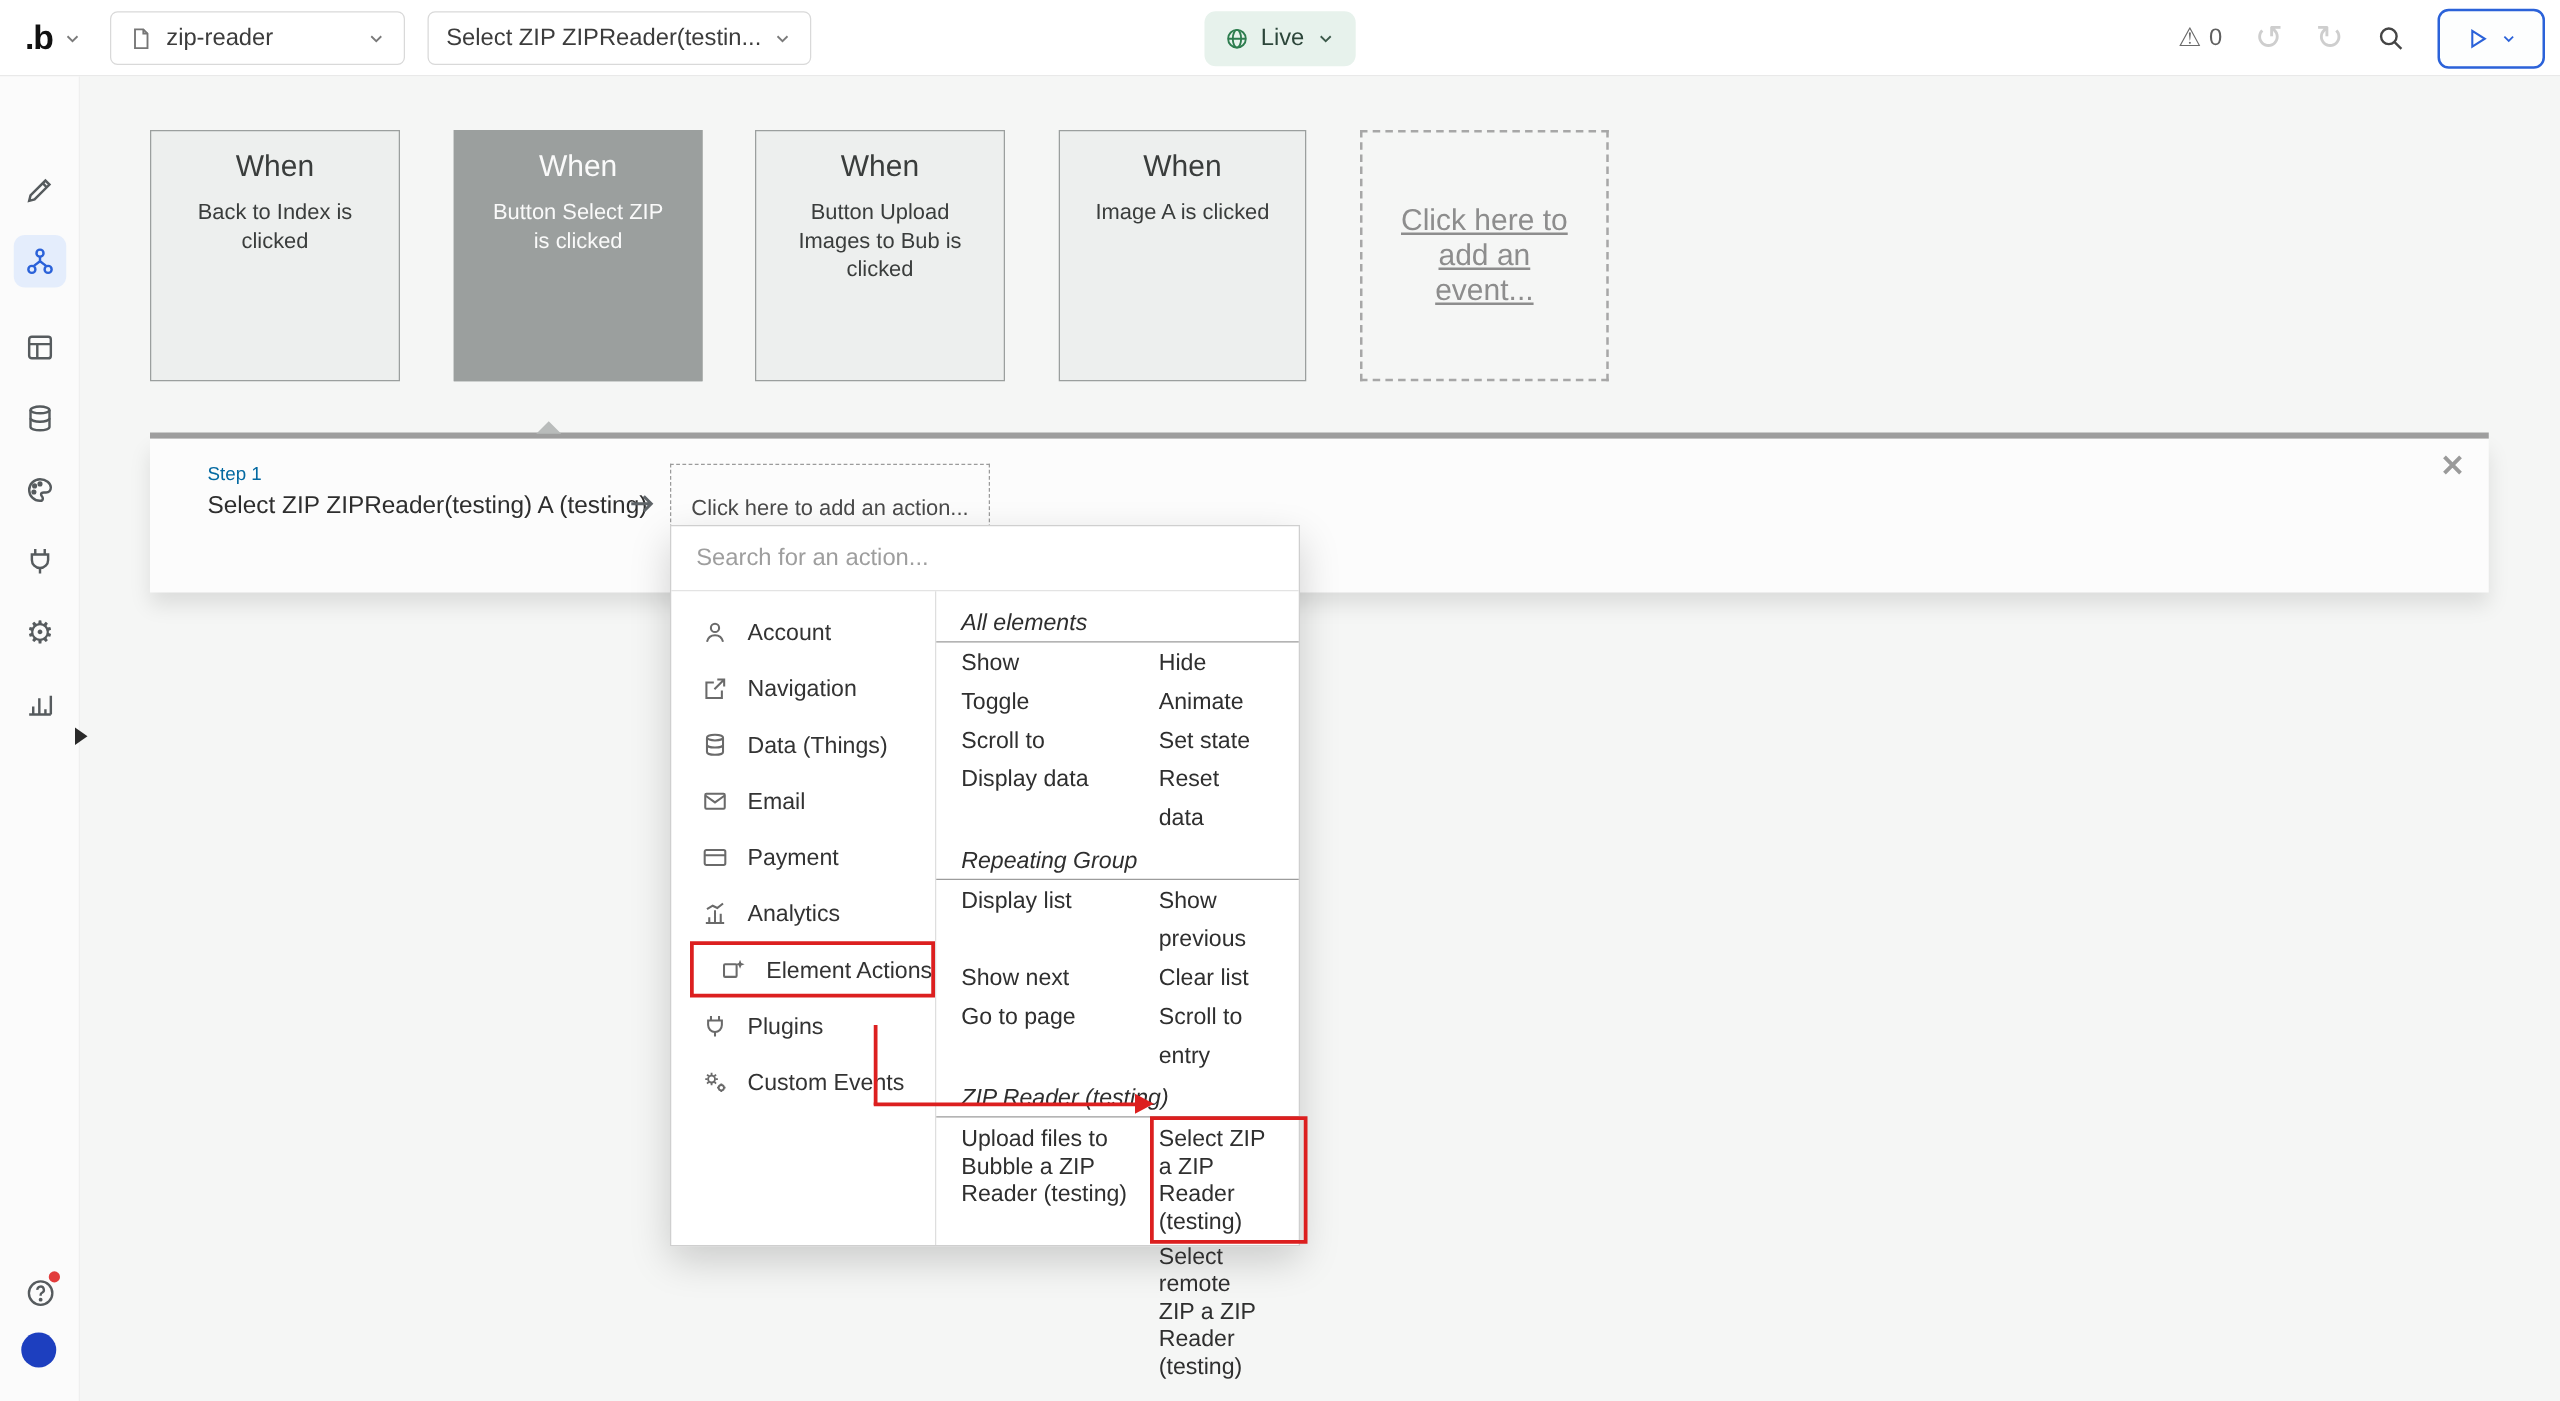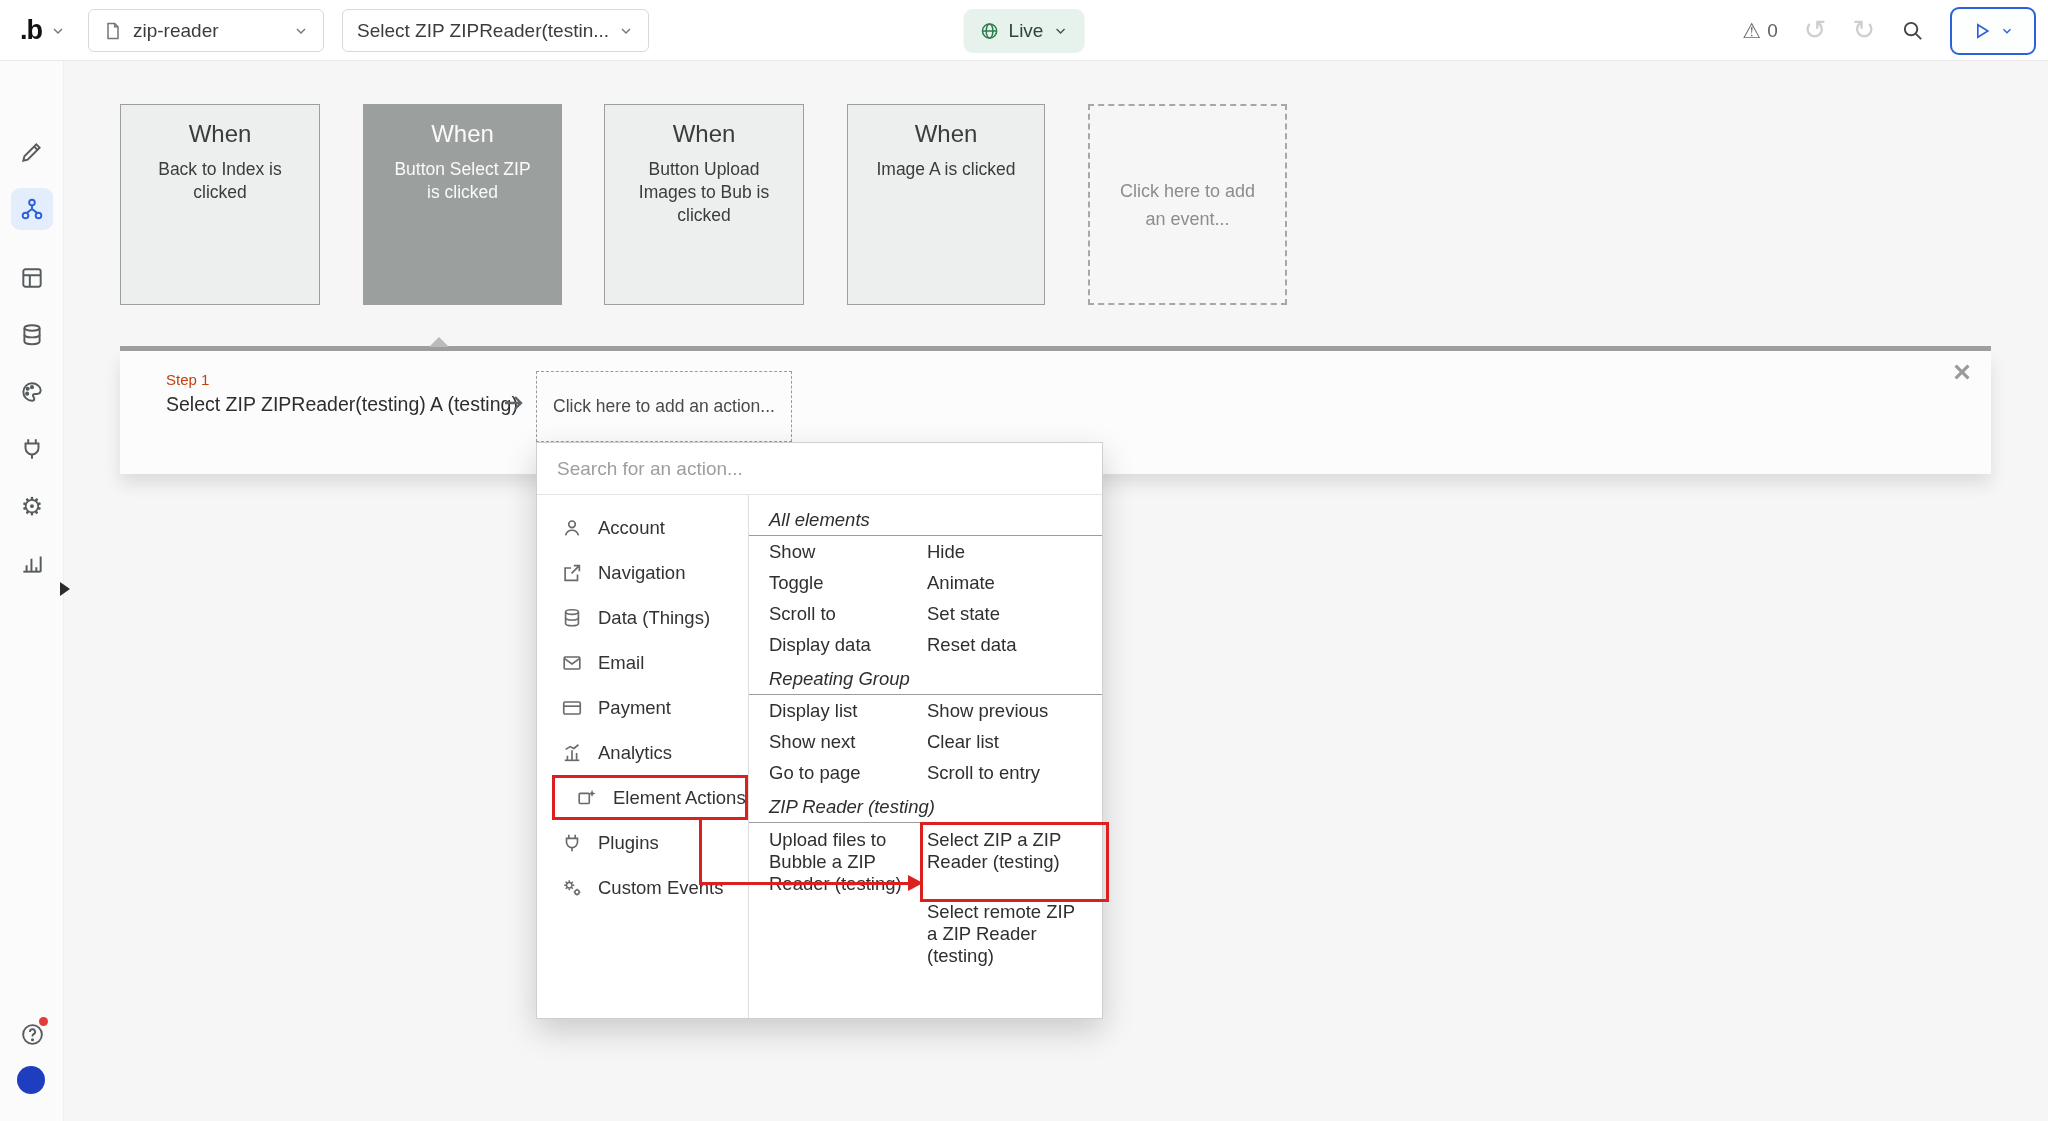--- a/index.html
+++ b/index.html
@@ -46,38 +46,38 @@
   .help-dot { position:absolute; right:5px; top:4px; width:9px; height:9px; border-radius:50%; background:#e23c3c; }
   .avatar { position:absolute; left:17px; top:1005px; width:28px; height:28px; border-radius:50%; background:#1d3fbf; cursor:pointer; }
 
   
   .event-card { position:absolute; top:104px; height:201px; width:200px; background:#edefee; border:1px solid #9b9f9e; text-align:center; padding:15px 22px 0 22px; cursor:pointer; }
   .event-card .when { font-size:24px; color:#3a3d3c; margin-bottom:10px; }
   .event-card .sub { font-size:17.5px; line-height:23px; color:#3a3d3c; }
   .event-card.selected { background:#9b9f9e; }
   .event-card.selected .when, .event-card.selected .sub { color:#fafafa; }
   .card-1 { left:120px; } .card-2 { left:363px; width:199px; } .card-3 { left:604px; } .card-4 { left:847px; width:198px; }
-  .add-event { position:absolute; top:104px; left:1088px; width:199px; height:201px; border:2px dashed #a7a7a7; display:flex; align-items:center; justify-content:flex-end; text-align:center; padding:0 26px; font-size:18px; line-height:28px; color:#8d8d8d; cursor:pointer; }
+  .add-event { position:absolute; top:104px; left:1088px; width:199px; height:201px; border:2px dashed #a7a7a7; display:flex; align-items:center; justify-content:flex-end; text-align:center; padding:0 26px; font-size:24px; line-height:28px; color:#8d8d8d; cursor:pointer;text-decoration:underline; }
 
   
   .hscroll { position:absolute; left:120px; right:57px; top:346px; height:5px; background:#9f9f9f; cursor:pointer; }
   .scroll-pointer { position:absolute; left:429px; top:337px; width:0; height:0; border-left:10px solid transparent; border-right:10px solid transparent; border-bottom:10px solid #b9bcbb; }
 
   
   .step-panel { position:absolute; left:120px; right:57px; top:351px; height:123px; background:#fcfcfc; box-shadow:0 10px 16px rgba(0,0,0,0.10); z-index:5; }
-  .step-label { position:absolute; left:46px; top:20px; font-size:15px; color:#c2410c; }
+  .step-label { position:absolute; left:46px; top:20px; font-size:15px; color:#0369a1; }
   .step-title { position:absolute; left:46px; top:42px; font-size:19.5px; color:#2e2e2e; }
   .step-arrow { position:absolute; left:382px; top:40px; width:24px; height:24px; color:#5f6468; }
   .step-arrow svg { display:block; width:100%; height:100%; }
   .add-action { position:absolute; left:416px; top:20px; width:256px; height:71px; border:1px dashed #9b9b9b; display:flex; align-items:center; justify-content:center; font-size:17.5px; color:#4a4a4a; white-space:nowrap; cursor:pointer; background:#fcfcfc; }
   .panel-close { position:absolute; right:18px; top:10px; width:22px; height:22px; color:#9a9a9a; cursor:pointer; }
   .panel-close svg { display:block; width:100%; height:100%; }
 
   
-  .action-menu { position:absolute; left:536px; top:442px; width:567px; height:577px; background:#fff; border:1px solid #cfcfcf; box-shadow:0 12px 30px rgba(0,0,0,0.18); z-index:20; }
+  .action-menu { position:absolute; left:536px; top:420px; width:504px; height:577px; background:#fff; border:1px solid #cfcfcf; box-shadow:0 12px 30px rgba(0,0,0,0.18); z-index:20; }
   .menu-search { height:52px; border-bottom:1px solid #e3e3e3; display:flex; align-items:center; }
   .menu-search input { border:none; outline:none; width:100%; height:100%; padding:0 20px; font-size:19px; color:#333; background:transparent; font-family:"Liberation Sans",sans-serif; }
   .menu-search input::placeholder { color:#9e9e9e; }
   .menu-body { display:flex; height:523px; position:relative; }
   .cat-col { width:212px; border-right:1px solid #dedede; padding-top:10px; }
   .cat-item { height:45px; display:flex; align-items:center; padding-left:24px; gap:15px; font-size:18.5px; color:#333; cursor:pointer; position:relative; }
   .cat-item.red-frame { box-shadow:inset 0 0 0 3px #dc1f1f;margin-left:15px; }
   .cat-icon { width:22px; height:22px; color:#6a6a6a; flex:none; }
   .cat-icon svg { display:block; width:100%; height:100%; }
   .act-col { flex:1; padding-top:8px; font-size:18.5px; color:#2f2f2f; }

